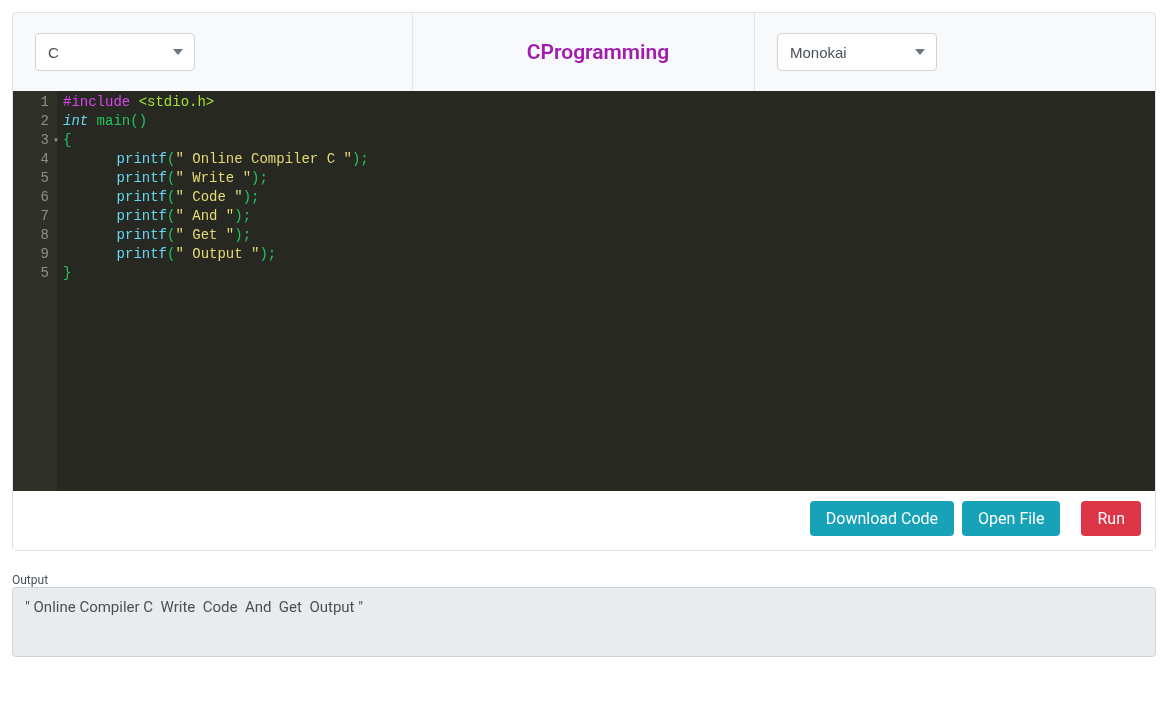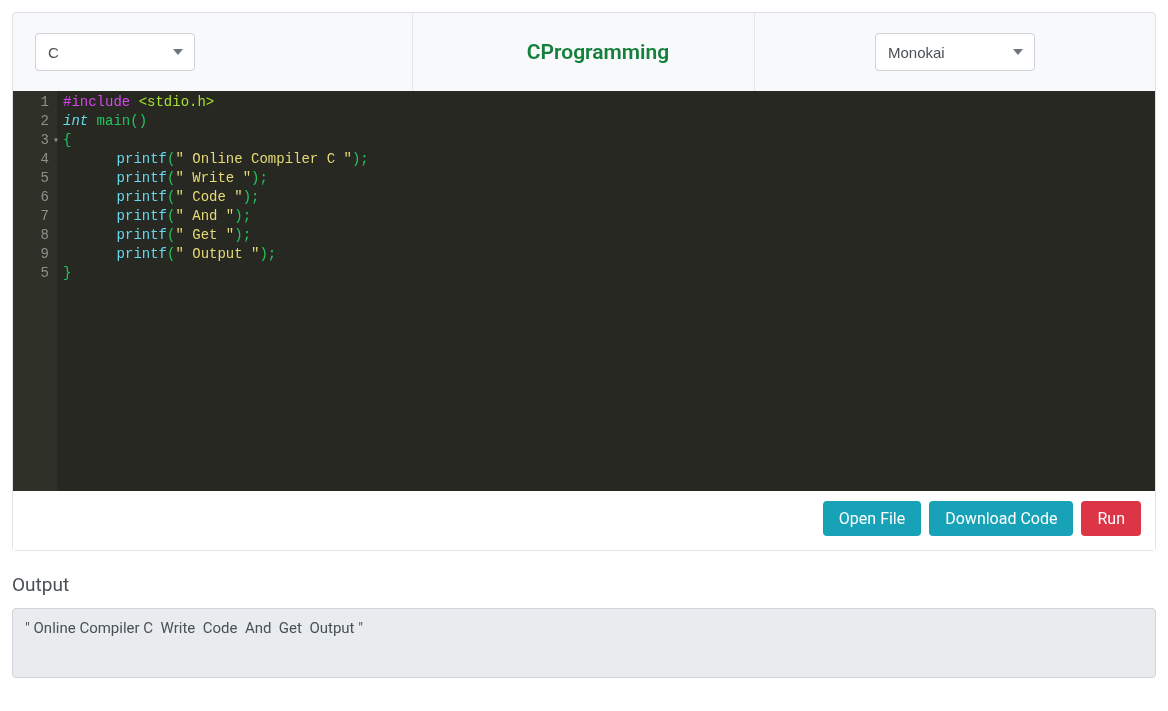--- a/index.html
+++ b/index.html
@@ -30,21 +30,21 @@
       flex: 1;
       border-right: 1px solid #e4e6e9;
       display: flex;
       align-items: center;
       justify-content: center;
     }
     .toolbar-right {
       flex: 0 0 400px;
       display: flex;
       align-items: center;
-      justify-content: center;
+      justify-content: flex-start;
       padding: 0 22px;
     }
     .select-wrap {
       position: relative;
       width: 160px;
     }
     .select-wrap select {
       width: 100%;
       height: 38px;
       padding: 6px 28px 6px 12px;
@@ -65,21 +65,21 @@
       width: 0; height: 0;
       border-left: 5px solid transparent;
       border-right: 5px solid transparent;
       border-top: 6px solid #6c757d;
       transform: translateY(-50%);
       pointer-events: none;
     }
     .page-title {
       font-size: 21px;
       font-weight: 600;
-      color: #15803d;
+      color: #a21caf;
       margin-left: 29px;
     }
     .editor {
       background: #272822;
       height: 400px;
       display: flex;
       font-family: Consolas, "Courier New", monospace;
       font-size: 14px;
       line-height: 19px;
       overflow: hidden;
@@ -121,25 +121,25 @@
     .btn {
       border: none;
       color: #fff;
       font-size: 16px;
       padding: 8px 16px;
       border-radius: 4px;
       cursor: pointer;
       font-family: inherit;
     }
     .btn-info { background: #17a2b8; }
-    .btn-danger { background: #dc3545; }
+    .btn-danger { background: #dc3545; margin-left: 13px; }
     .output-label {
       margin-top: 22px;
-      margin-bottom: 12px;
-      font-size: 19px;
+      margin-bottom: 0;
+      font-size: 12px;
       color: #495057;
     }
     .output-box {
       width: 100%;
       min-height: 70px;
       background: #e9ecef;
       border: 1px solid #ced4da;
       border-radius: 4px;
       padding: 10px 12px;
       font-size: 15px;
@@ -185,22 +185,22 @@
         <span class="ln">6</span>
         <span class="ln">7</span>
         <span class="ln">8</span>
         <span class="ln">9</span>
         <span class="ln">5</span>
       </div>
     <div class="code" id="code"><div><span class="tok-inc">#include </span><span class="tok-header">&lt;stdio.h&gt;</span></div><div><span class="tok-type">int</span><span class="tok-punc"> main</span><span class="tok-punc">()</span></div><div><span class="tok-punc">{</span></div><div><span class="tok-punc">    </span><span class="tok-func">printf</span><span class="tok-punc">(</span><span class="tok-str">" Online Compiler C "</span><span class="tok-punc">);</span></div><div><span class="tok-punc">    </span><span class="tok-func">printf</span><span class="tok-punc">(</span><span class="tok-str">" Write "</span><span class="tok-punc">);</span></div><div><span class="tok-punc">    </span><span class="tok-func">printf</span><span class="tok-punc">(</span><span class="tok-str">" Code "</span><span class="tok-punc">);</span></div><div><span class="tok-punc">    </span><span class="tok-func">printf</span><span class="tok-punc">(</span><span class="tok-str">" And "</span><span class="tok-punc">);</span></div><div><span class="tok-punc">    </span><span class="tok-func">printf</span><span class="tok-punc">(</span><span class="tok-str">" Get "</span><span class="tok-punc">);</span></div><div><span class="tok-punc">    </span><span class="tok-func">printf</span><span class="tok-punc">(</span><span class="tok-str">" Output "</span><span class="tok-punc">);</span></div><div><span class="tok-punc">}</span></div></div>
   </div>
 
   <div class="actions">
+    <button class="btn btn-info">Download Code</button>
     <button class="btn btn-info">Open File</button>
-    <button class="btn btn-info">Download Code</button>
     <button class="btn btn-danger">Run</button>
   </div>
 
 </div>
 
 <div class="output-label">Output</div>
 <textarea class="output-box" readonly="" style="">" Online Compiler C  Write  Code  And  Get  Output "</textarea>
 
 
 

